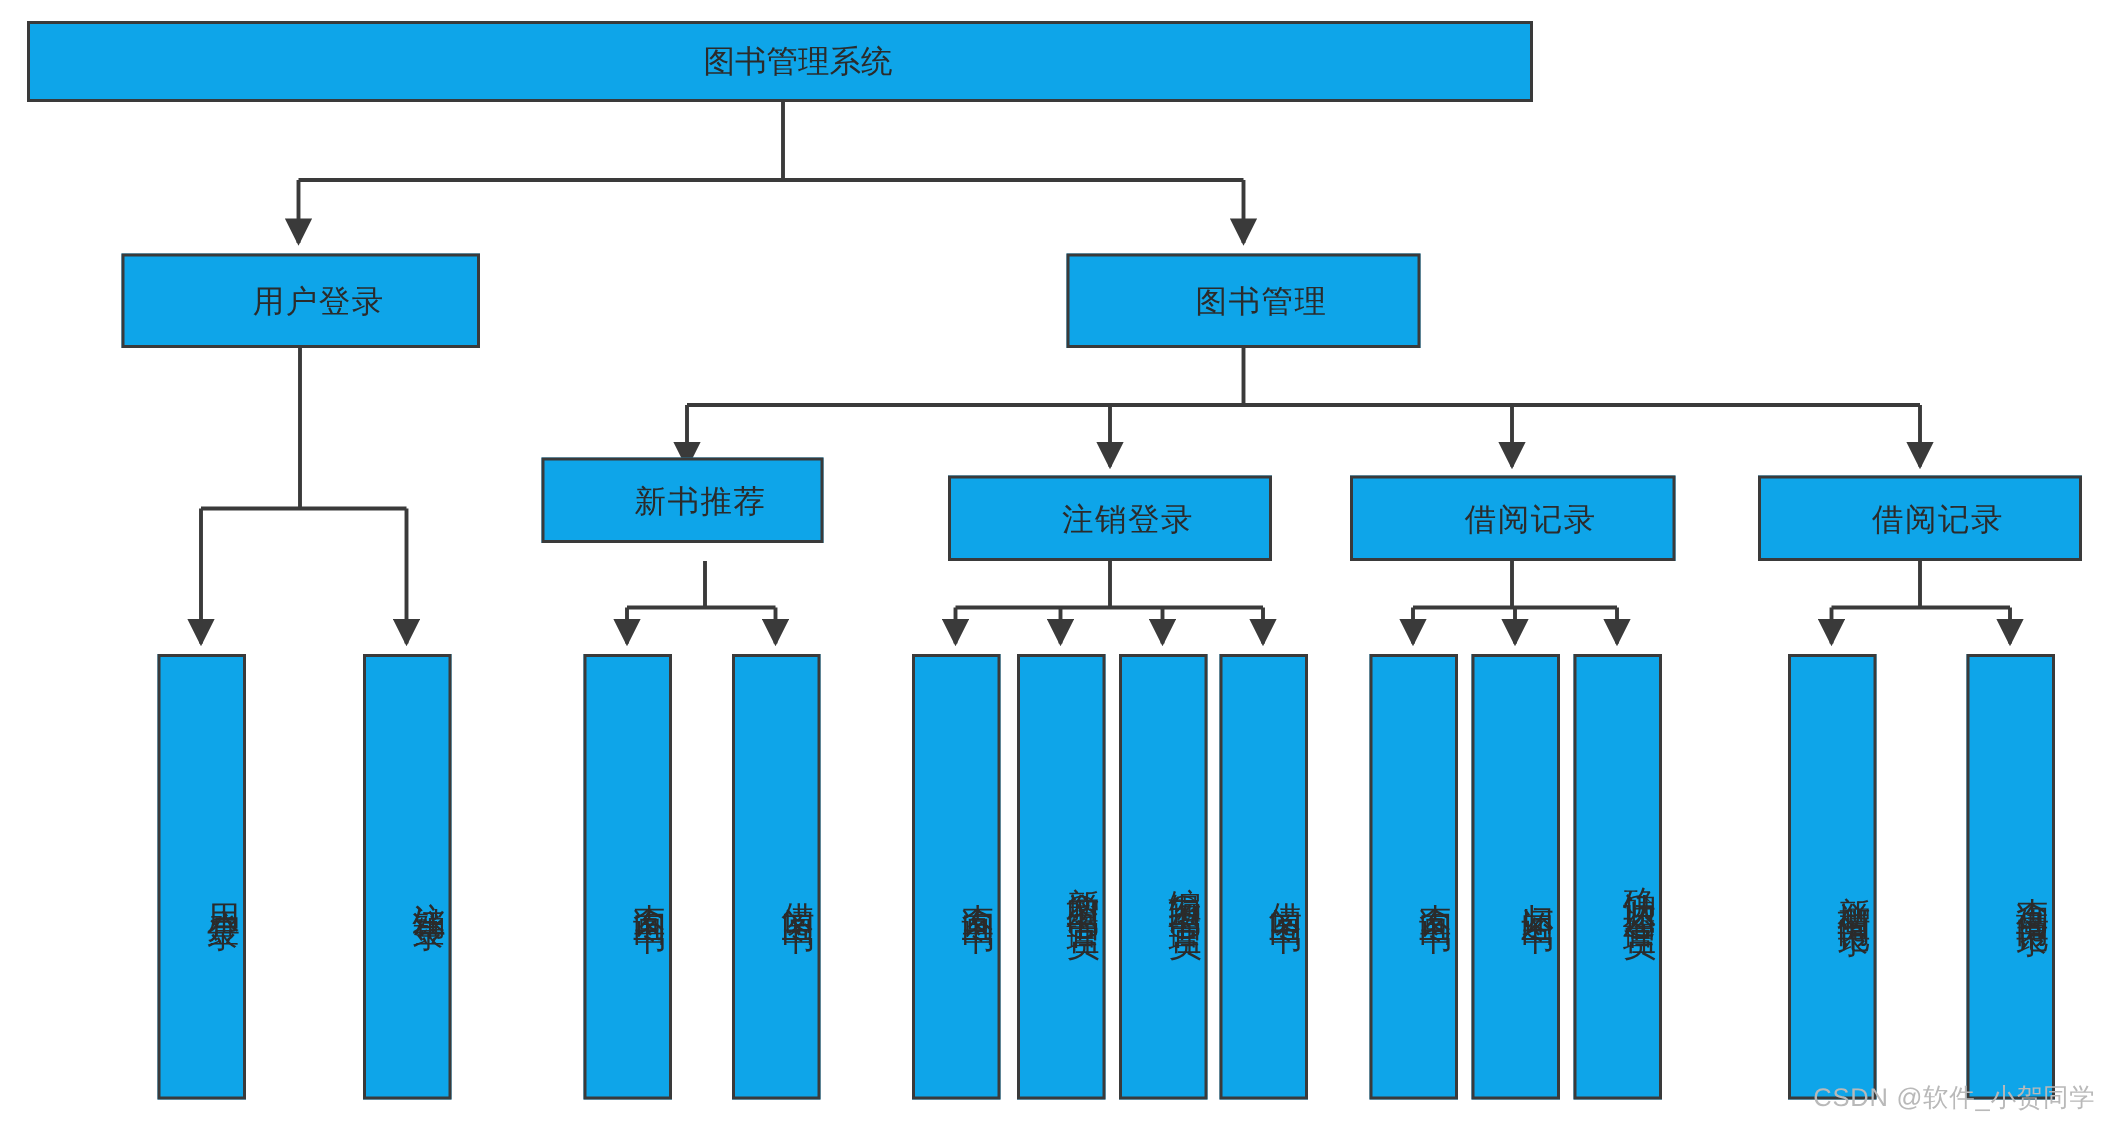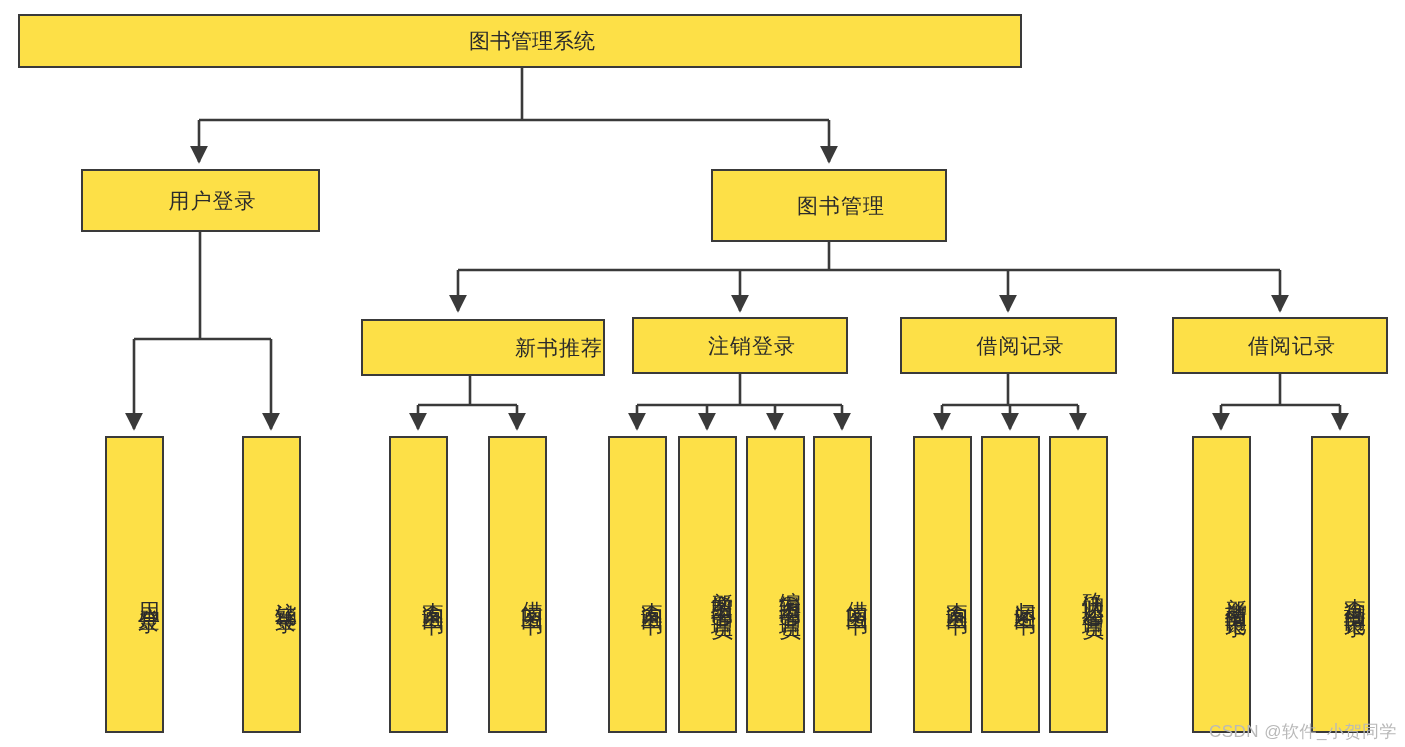--- a/index.html
+++ b/index.html
@@ -9,21 +9,21 @@
     background:#ffffff;
     font-family:"Liberation Sans","DejaVu Sans",sans-serif;
     overflow:hidden;
   }
   #canvas{position:relative;width:1405px;height:747px;}
   #wires{position:absolute;left:0;top:0;width:1405px;height:747px;}
 
   .node{
     position:absolute;
     box-sizing:border-box;
-    background:#fde047;
+    background:#0ea5e9;
     border:2px solid #3a3a3a;
     display:flex;
     align-items:center;
     justify-content:center;
     color:#2b2b2b;
     padding-left:24px;
   }
   .node.h{
     font-size:21px;
     letter-spacing:1px;
@@ -110,25 +110,25 @@
     </g>
   </svg>
 
   <div class="node root" style="left:18px;top:14px;width:1004px;height:54px;">
     <span class="lbl">图书管理系统</span>
   </div>
 
   <div class="node h" style="left:81px;top:169px;width:239px;height:63px;">
     <span class="lbl">用户登录</span>
   </div>
-  <div class="node h" style="left:711px;top:169px;width:236px;height:73px;">
+  <div class="node h" style="left:711px;top:169px;width:236px;height:63px;">
     <span class="lbl">图书管理</span>
   </div>
 
-  <div class="node h" style="left:361px;top:319px;width:244px;height:57px;justify-content:flex-end;">
+  <div class="node h" style="left:361px;top:305px;width:188px;height:57px;">
     <span class="lbl">新书推荐</span>
   </div>
   <div class="node h" style="left:632px;top:317px;width:216px;height:57px;">
     <span class="lbl">注销登录</span>
   </div>
   <div class="node h" style="left:900px;top:317px;width:217px;height:57px;">
     <span class="lbl">借阅记录</span>
   </div>
   <div class="node h" style="left:1172px;top:317px;width:216px;height:57px;">
     <span class="lbl">借阅记录</span>

